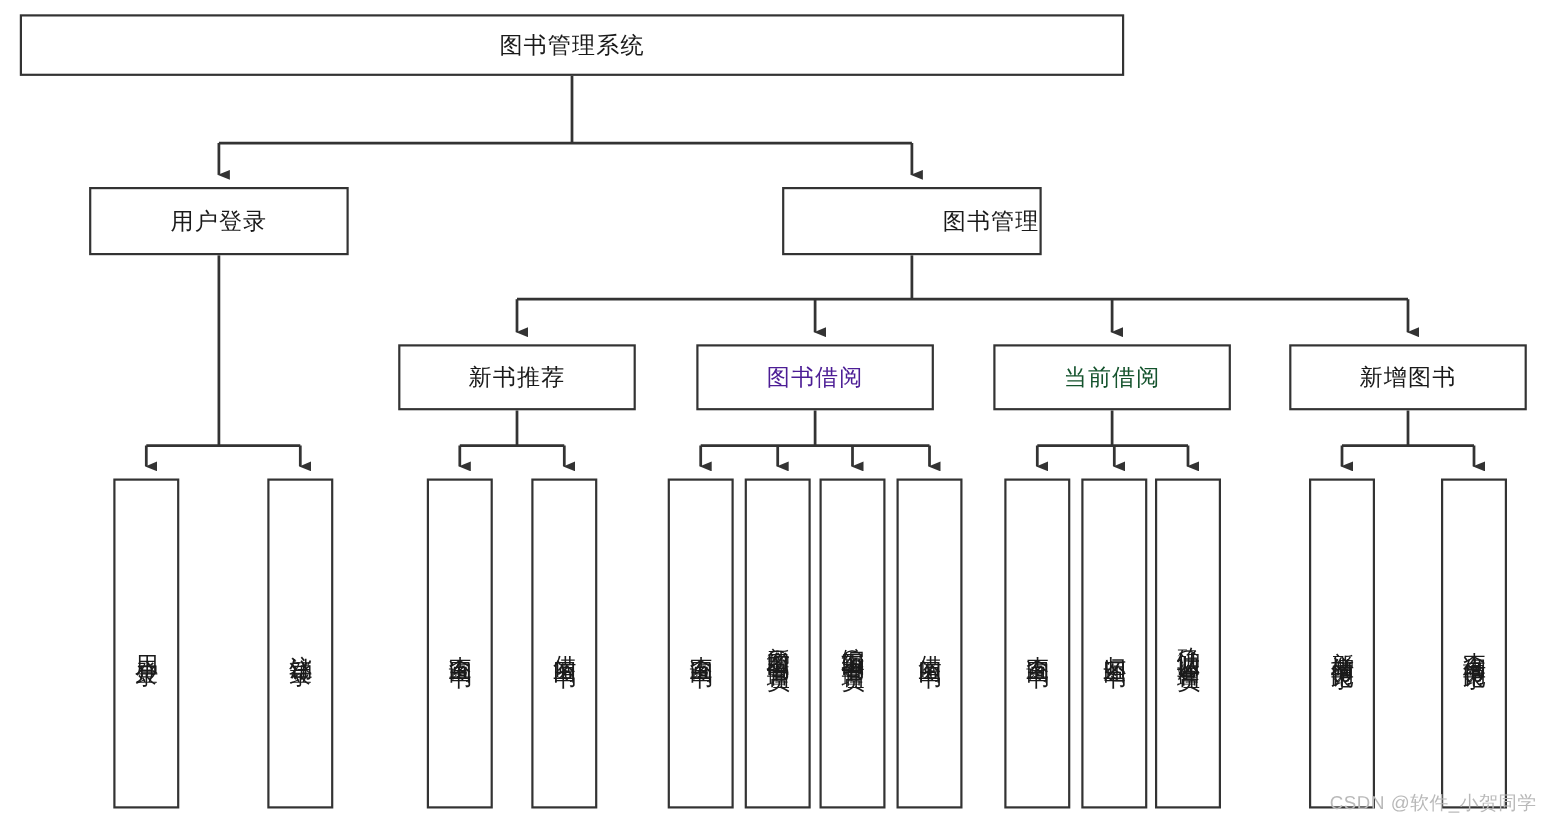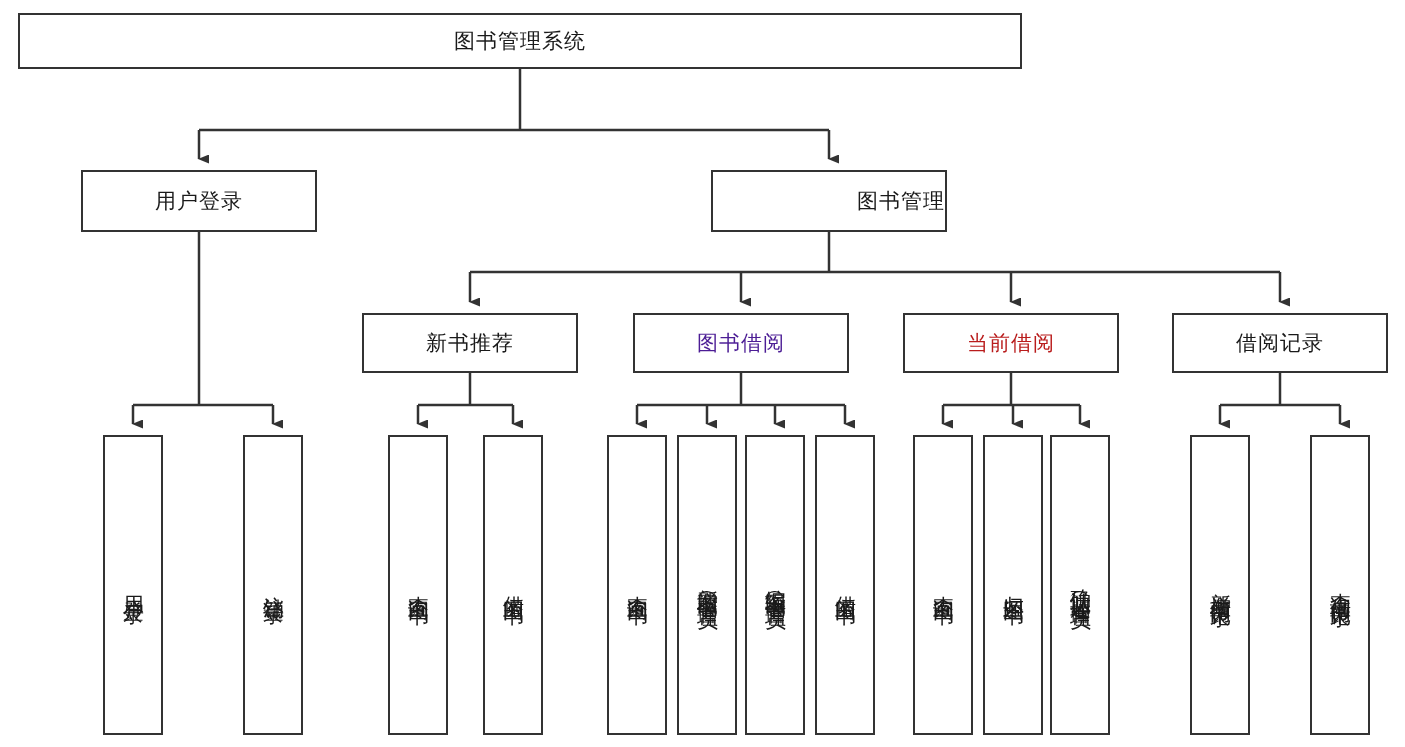--- a/index.html
+++ b/index.html
@@ -5,21 +5,21 @@
   html, body {
     margin: 0;
     padding: 0;
     background: #ffffff;
   }
   #canvas {
     position: relative;
     width: 1405px;
     height: 747px;
     background: #ffffff;
-    font-family: Liberation Serif, serif;
+    font-family: Liberation Sans, sans-serif;
     overflow: hidden;
   }
   #connectors {
     position: absolute;
     left: 0;
     top: 0;
     width: 1405px;
     height: 747px;
     pointer-events: none;
   }
@@ -118,25 +118,25 @@
       </div>
       <div class="node horizontal" style="left: 711px; top: 170px; width: 236px; height: 62px; border-color: rgb(51, 51, 51); background: rgb(255, 255, 255); color: rgb(26, 26, 26); justify-content: flex-end;">
         <span class="label">图书管理</span>
       </div>
       <div class="node horizontal" style="left: 362px; top: 313px; width: 216px; height: 60px; border-color: rgb(51, 51, 51); background: rgb(255, 255, 255); color: rgb(26, 26, 26);">
         <span class="label">新书推荐</span>
       </div>
       <div class="node horizontal" style="left: 633px; top: 313px; width: 216px; height: 60px; border-color: rgb(51, 51, 51); background: rgb(255, 255, 255); color: #4c1d95;">
         <span class="label">图书借阅</span>
       </div>
-      <div class="node horizontal" style="left: 903px; top: 313px; width: 216px; height: 60px; border-color: rgb(51, 51, 51); background: rgb(255, 255, 255); color: #b91c1c;">
+      <div class="node horizontal" style="left: 903px; top: 313px; width: 216px; height: 60px; border-color: rgb(51, 51, 51); background: rgb(255, 255, 255); color: #14532d;">
         <span class="label">当前借阅</span>
       </div>
       <div class="node horizontal" style="left: 1172px; top: 313px; width: 216px; height: 60px; border-color: rgb(51, 51, 51); background: rgb(255, 255, 255); color: rgb(26, 26, 26);">
-        <span class="label">借阅记录</span>
+        <span class="label">新增图书</span>
       </div>
       <div class="node vertical" style="left: 103px; top: 435px; width: 60px; height: 300px; border-color: rgb(51, 51, 51); background: rgb(255, 255, 255); color: rgb(26, 26, 26);">
         <span class="label">用户登录</span>
       </div>
       <div class="node vertical" style="left: 243px; top: 435px; width: 60px; height: 300px; border-color: rgb(51, 51, 51); background: rgb(255, 255, 255); color: rgb(26, 26, 26);">
         <span class="label">注销登录</span>
       </div>
       <div class="node vertical" style="left: 388px; top: 435px; width: 60px; height: 300px; border-color: rgb(51, 51, 51); background: rgb(255, 255, 255); color: rgb(26, 26, 26);">
         <span class="label">查询图书</span>
       </div>
@@ -165,13 +165,14 @@
         <span class="label">确认归还（管理员）</span>
       </div>
       <div class="node vertical" style="left: 1190px; top: 435px; width: 60px; height: 300px; border-color: rgb(51, 51, 51); background: rgb(255, 255, 255); color: rgb(26, 26, 26);">
         <span class="label">新增借阅记录</span>
       </div>
       <div class="node vertical" style="left: 1310px; top: 435px; width: 60px; height: 300px; border-color: rgb(51, 51, 51); background: rgb(255, 255, 255); color: rgb(26, 26, 26);">
         <span class="label">查询借阅记录</span>
       </div>
     </div>
 
+  <div class="watermark">CSDN @软件_小贺同学</div>
 </div>
 
 </body></html>

